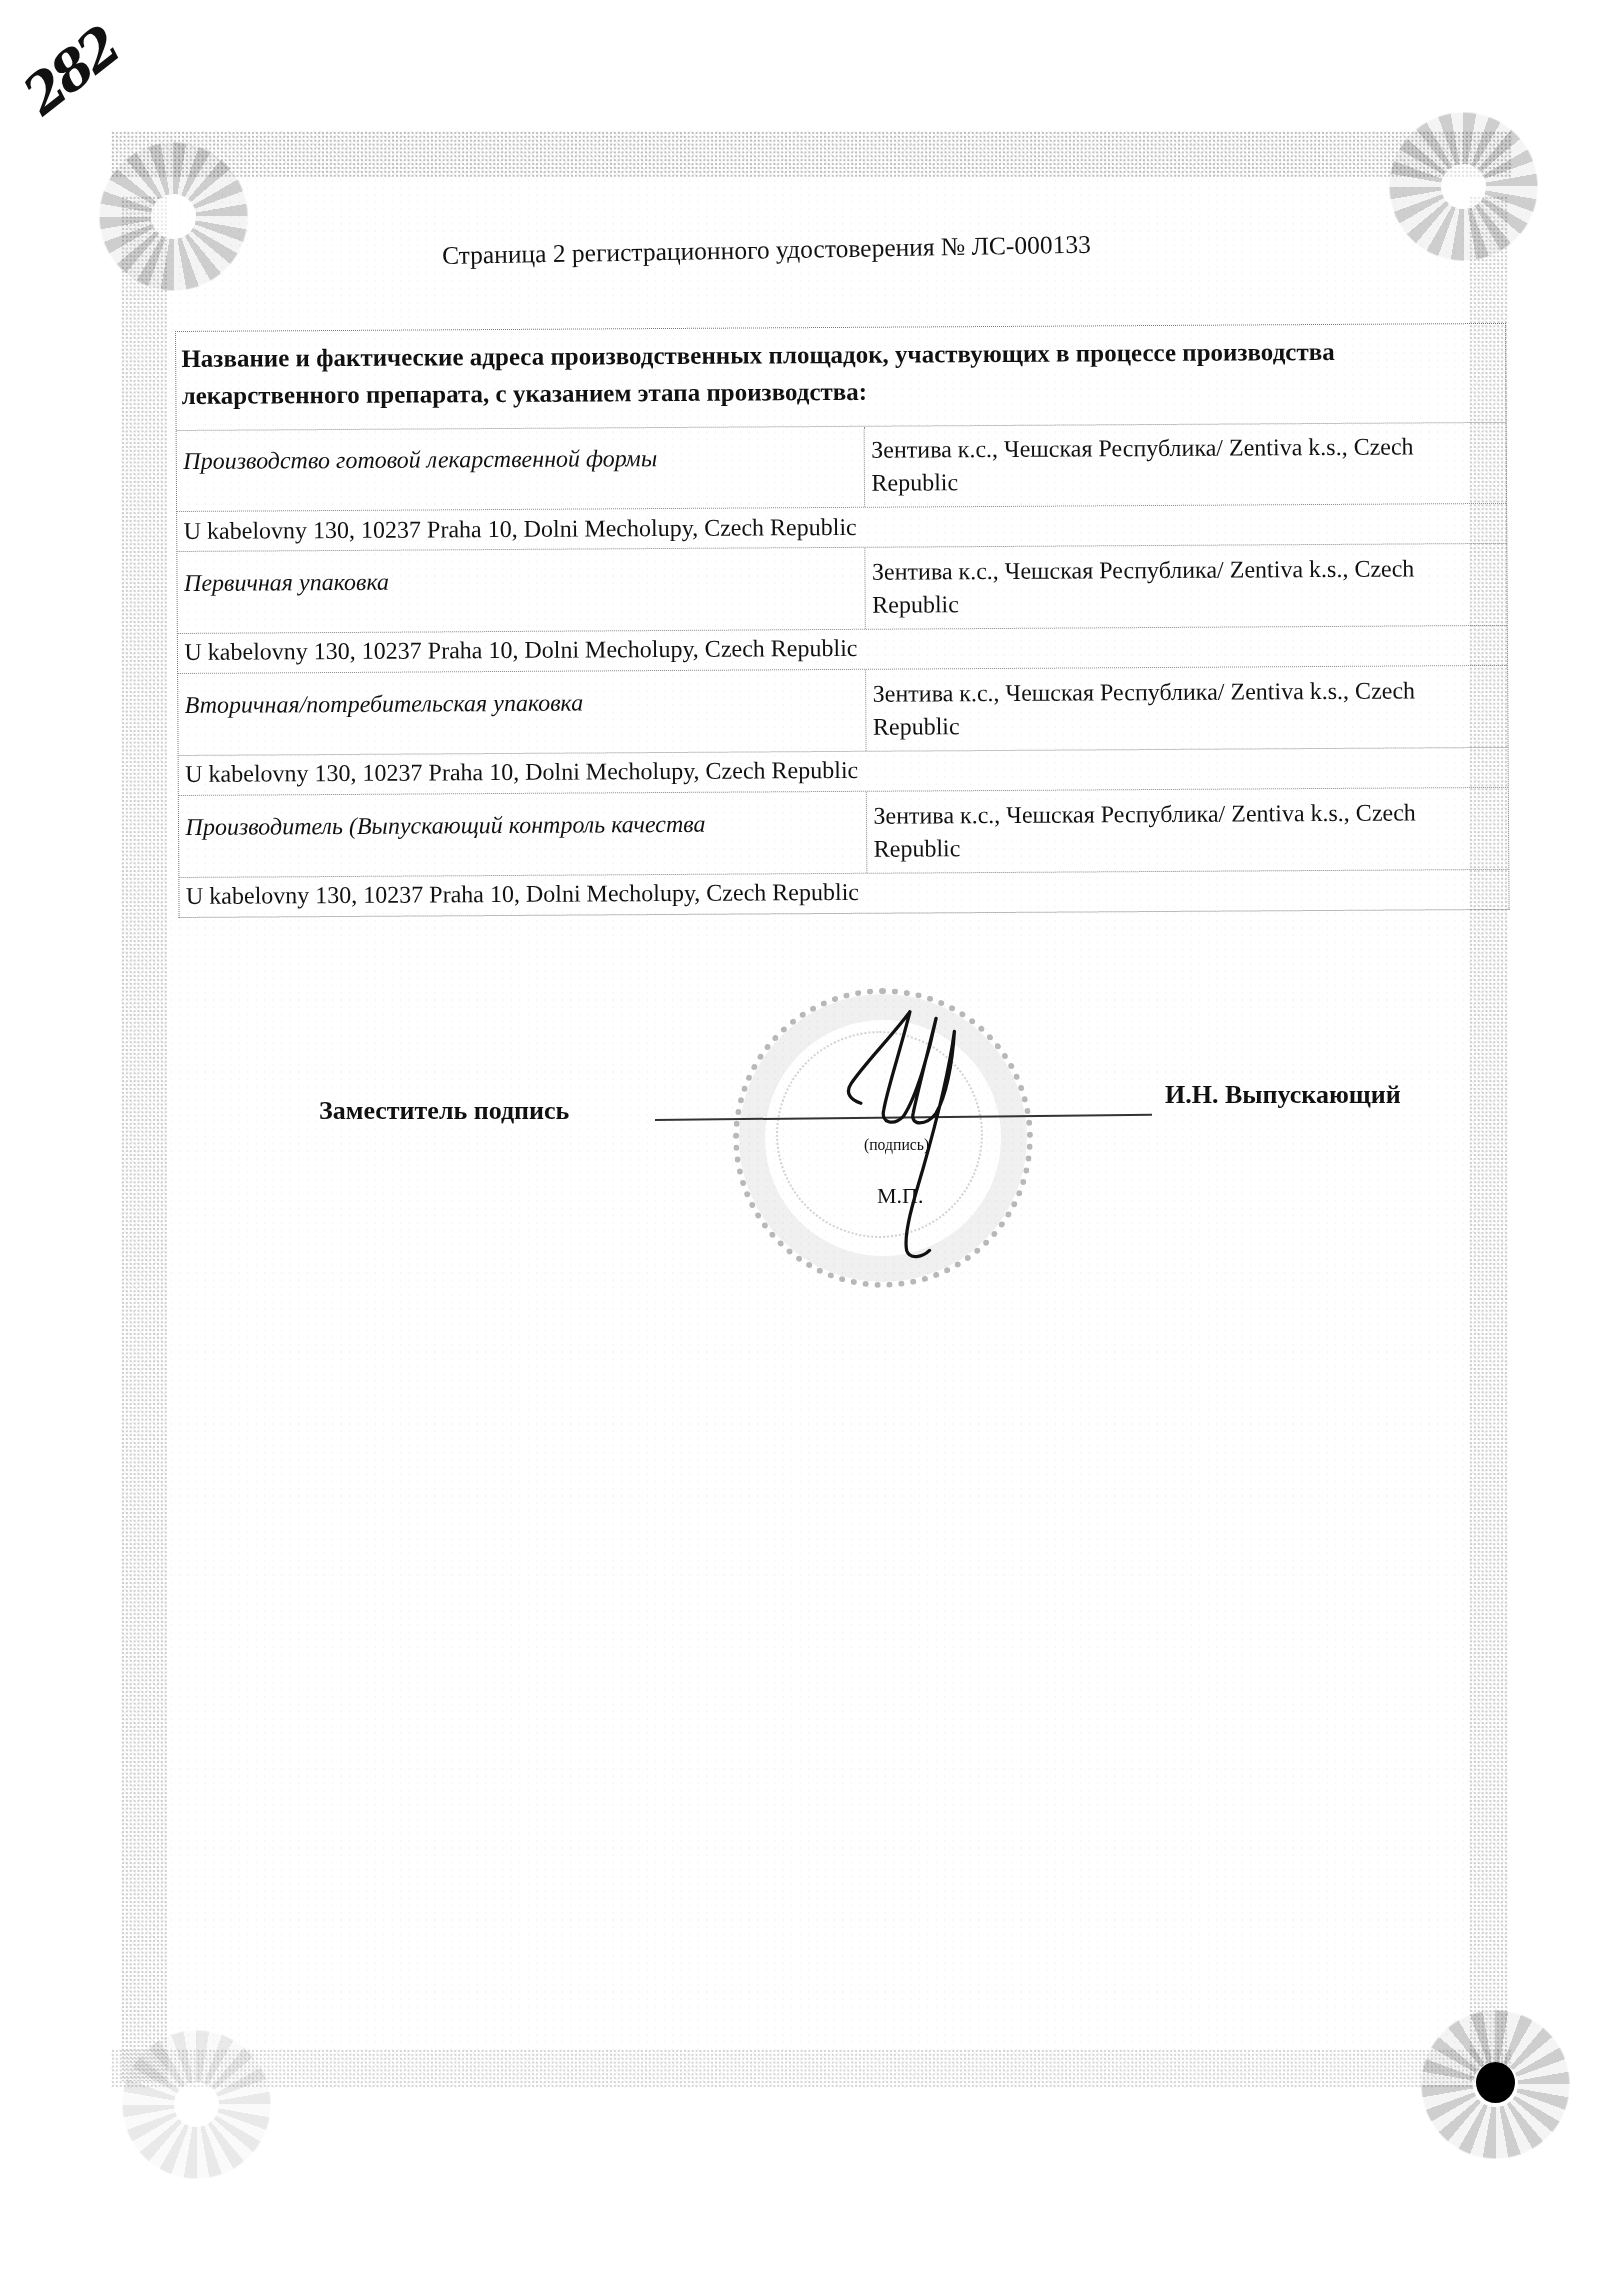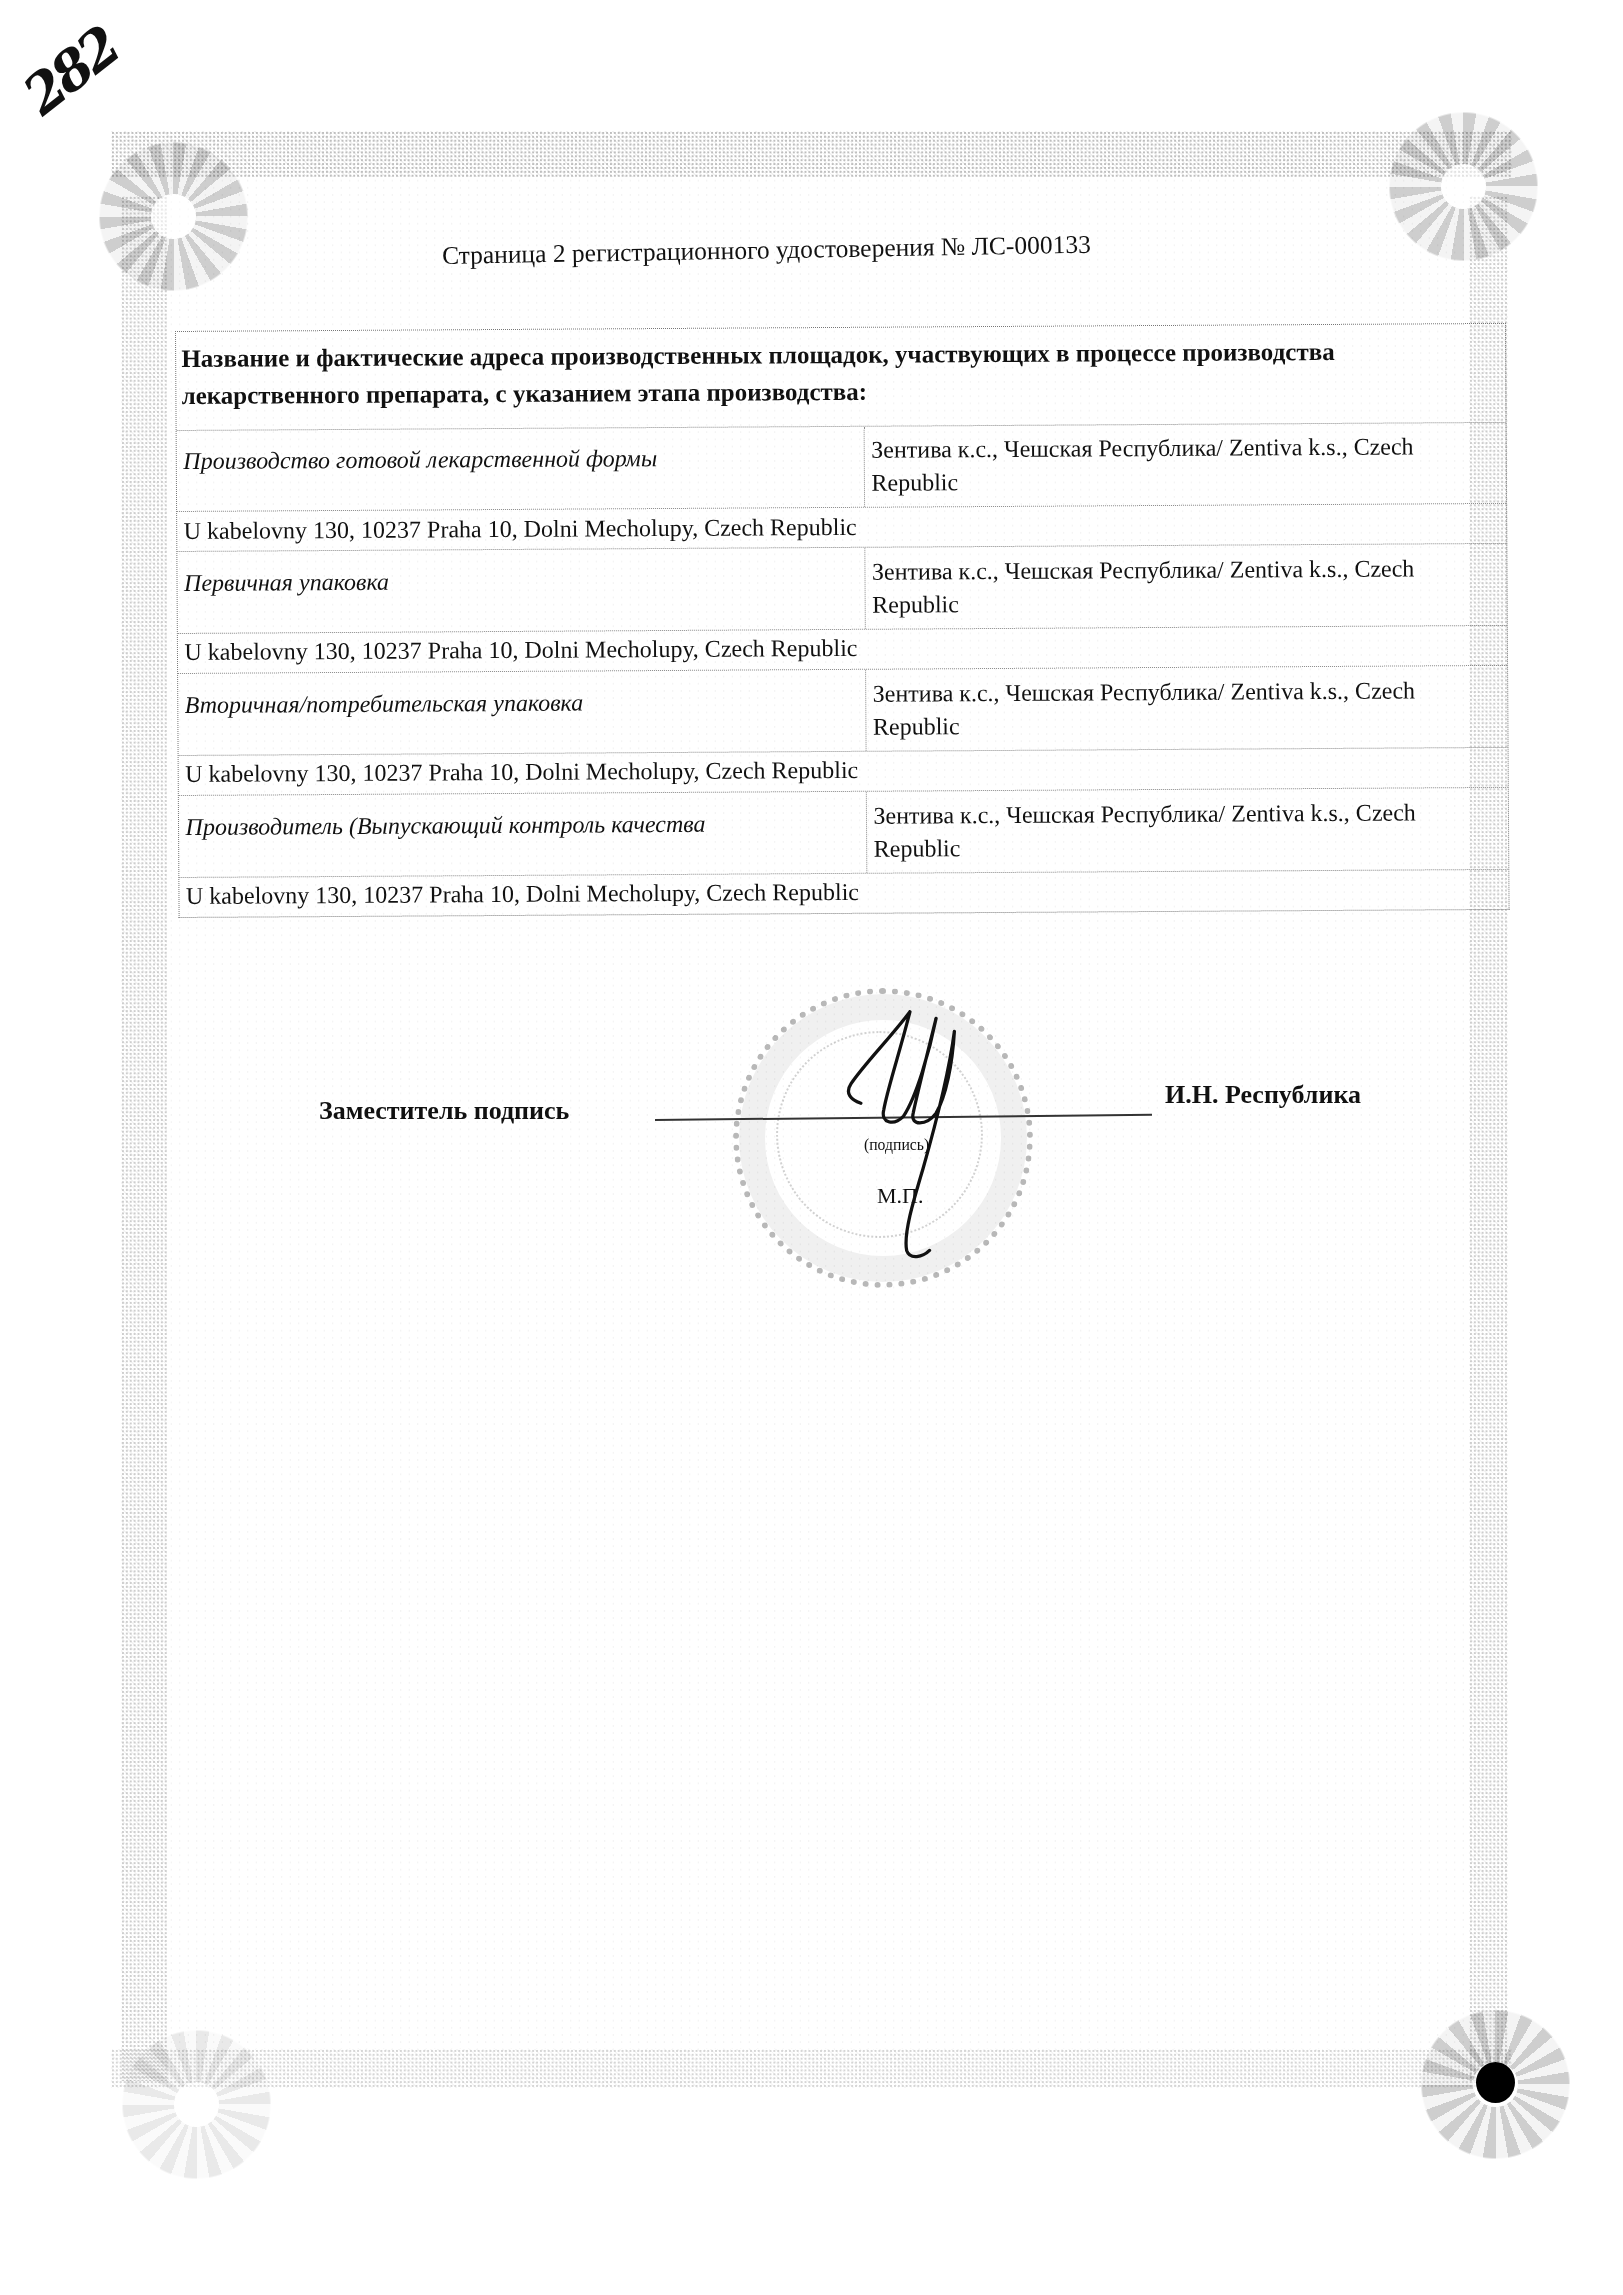--- a/index.html
+++ b/index.html
@@ -123,19 +123,19 @@
   </div>
   <div class="row">
     <div class="cell addr-cell">U kabelovny 130, 10237 Praha 10, Dolni Mecholupy, Czech Republic</div>
   </div>
 </div>
 
 <div class="seal"></div>
 <div class="seal-inner"></div>
 <div class="sig-role">Заместитель подпись</div>
 <div class="sig-line"></div>
-<div class="sig-name">И.Н. Республика</div>
+<div class="sig-name">И.Н. Выпускающий</div>
 <div class="sig-caption">(подпись)</div>
 <div class="stamp-label">М.П.</div>
 <svg class="signature" viewBox="0 0 260 440">
   <path d="M110 30 C 80 70, 40 110, 20 140 C 10 155, 20 165, 35 170 M 110 30 C 95 90, 75 150, 70 180 C 65 200, 85 205, 100 190 C 120 160, 140 90, 150 40 C 135 100, 120 160, 115 185 C 110 205, 135 205, 150 185 C 165 160, 175 110, 178 60 C 170 120, 150 200, 130 270 C 115 320, 100 370, 105 395 C 110 410, 130 405, 140 395" fill="none" stroke="#111" stroke-width="5" stroke-linecap="round" stroke-linejoin="round"></path>
 </svg>
 
 
 </body></html>

